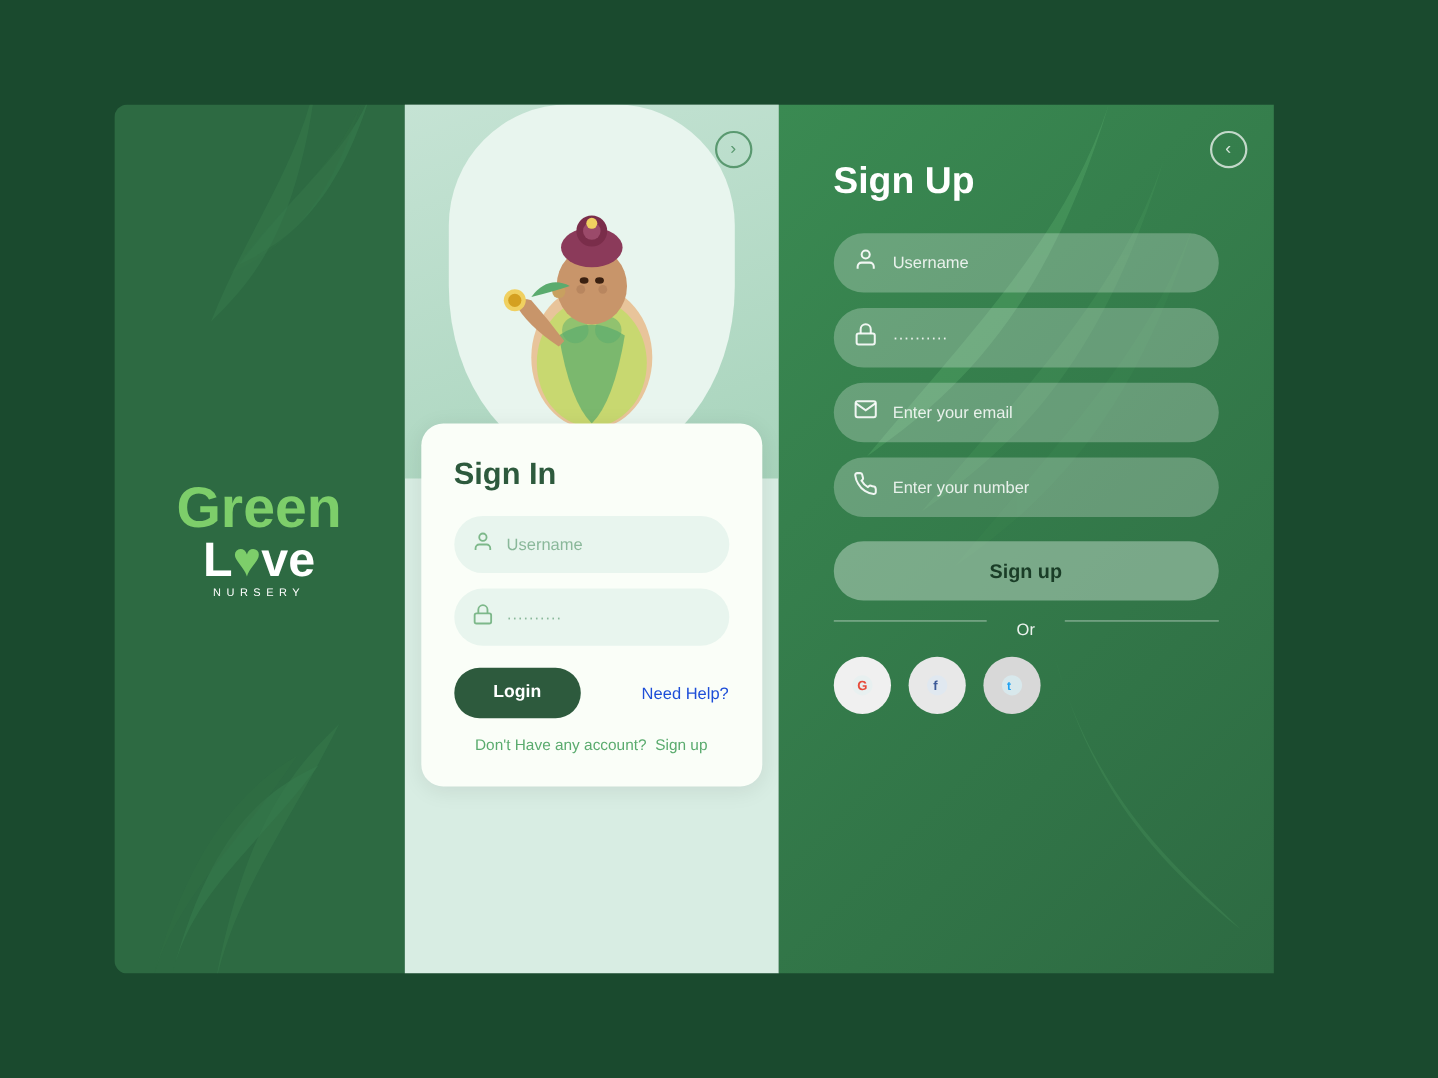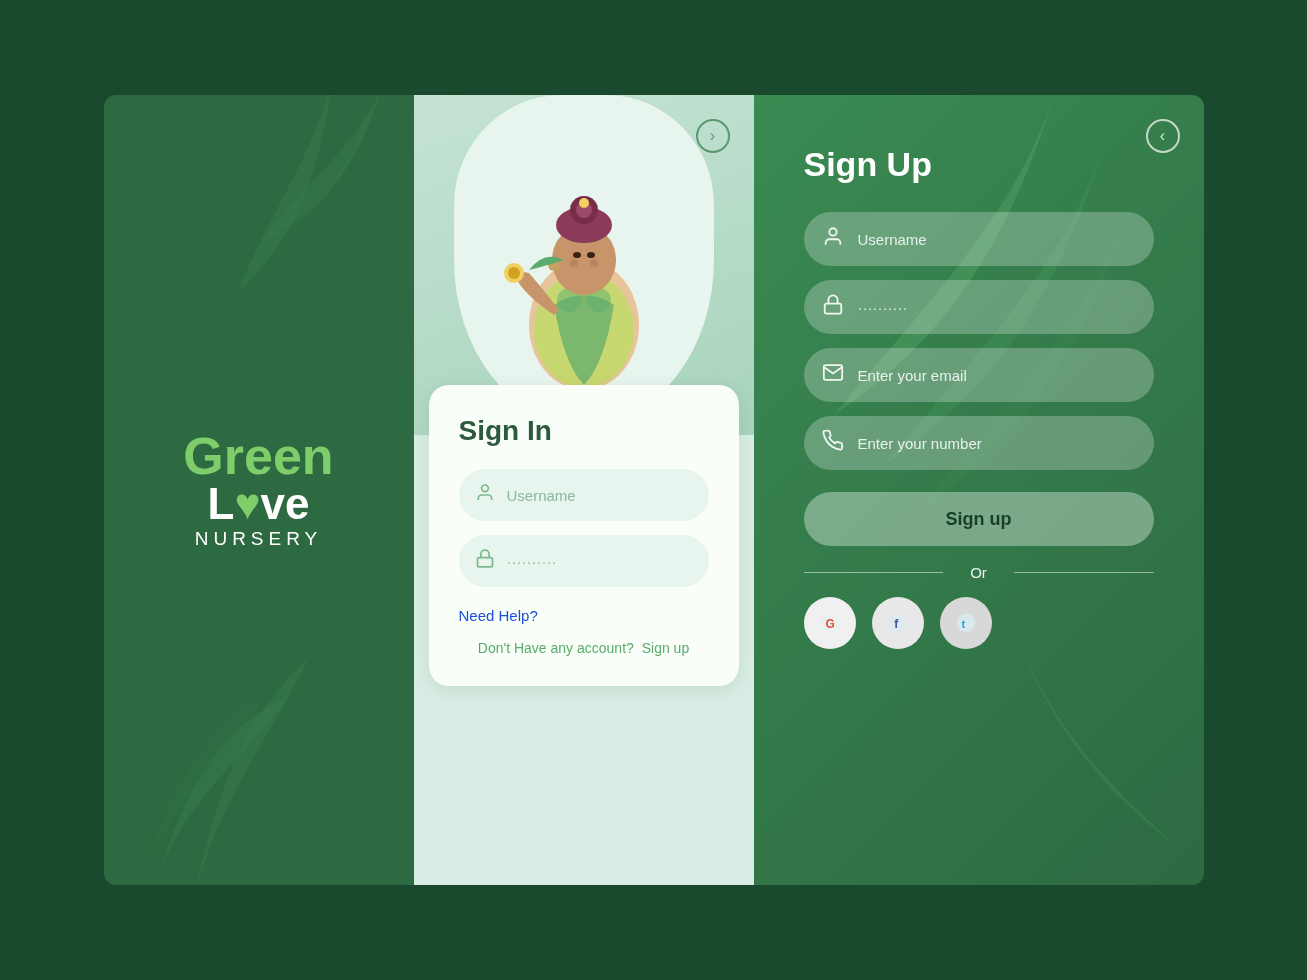--- a/index.html
+++ b/index.html
@@ -19,21 +19,21 @@
       width: 1100px;
       height: 790px;
       display: flex;
       border-radius: 12px;
       overflow: hidden;
       position: relative;
     }
 
     
     .left-panel {
-      width: 310px;
+      width: 264px;
       background-color: #2d6a42;
       position: relative;
       display: flex;
       flex-direction: column;
       align-items: center;
       justify-content: center;
       overflow: hidden;
     }
 
     
@@ -67,21 +67,21 @@
     }
 
     .heart-in-love {
       display: inline-block;
       color: #7dce6a;
       font-size: 44px;
       line-height: 1;
     }
 
     .brand-nursery {
-      font-size: 19px;
+      font-size: 10px;
       letter-spacing: 5px;
       color: #ffffff;
       font-weight: 400;
       margin-top: 2px;
     }
 
     
     .middle-panel {
       width: 340px;
       background-color: #d8ede3;
@@ -314,21 +314,20 @@
       font-size: 18px;
       font-weight: 700;
       cursor: pointer;
       margin-top: 8px;
       position: relative;
       z-index: 2;
     }
 
     .or-divider {
       display: flex;
-      align-items: center;
       gap: 27px;
       margin: 18px 0 16px;
       position: relative;
       z-index: 2;
     }
 
     .or-line {
       flex: 1;
       height: 1px;
       background: rgba(255,255,255,0.5);
@@ -460,20 +459,21 @@
         <span class="input-icon">
           <svg width="20" height="20" viewBox="0 0 24 24" fill="none" stroke="#7db88a" stroke-width="2">
             <rect x="3" y="11" width="18" height="11" rx="2" ry="2"></rect>
             <path d="M7 11V7a5 5 0 0 1 10 0v4"></path>
           </svg>
         </span>
         <input class="input-field" type="password" placeholder="··········" style="">
       </div>
 
       <div class="login-row">
+        <button class="login-btn">Login</button>
         <button class="need-help">Need Help?</button>
       </div>
 
       <div class="signup-link">
         <span>Don't Have any account?</span>
         <span style="cursor:pointer;margin-left:4px;">Sign up</span>
       </div>
     </div>
   </div>
 

